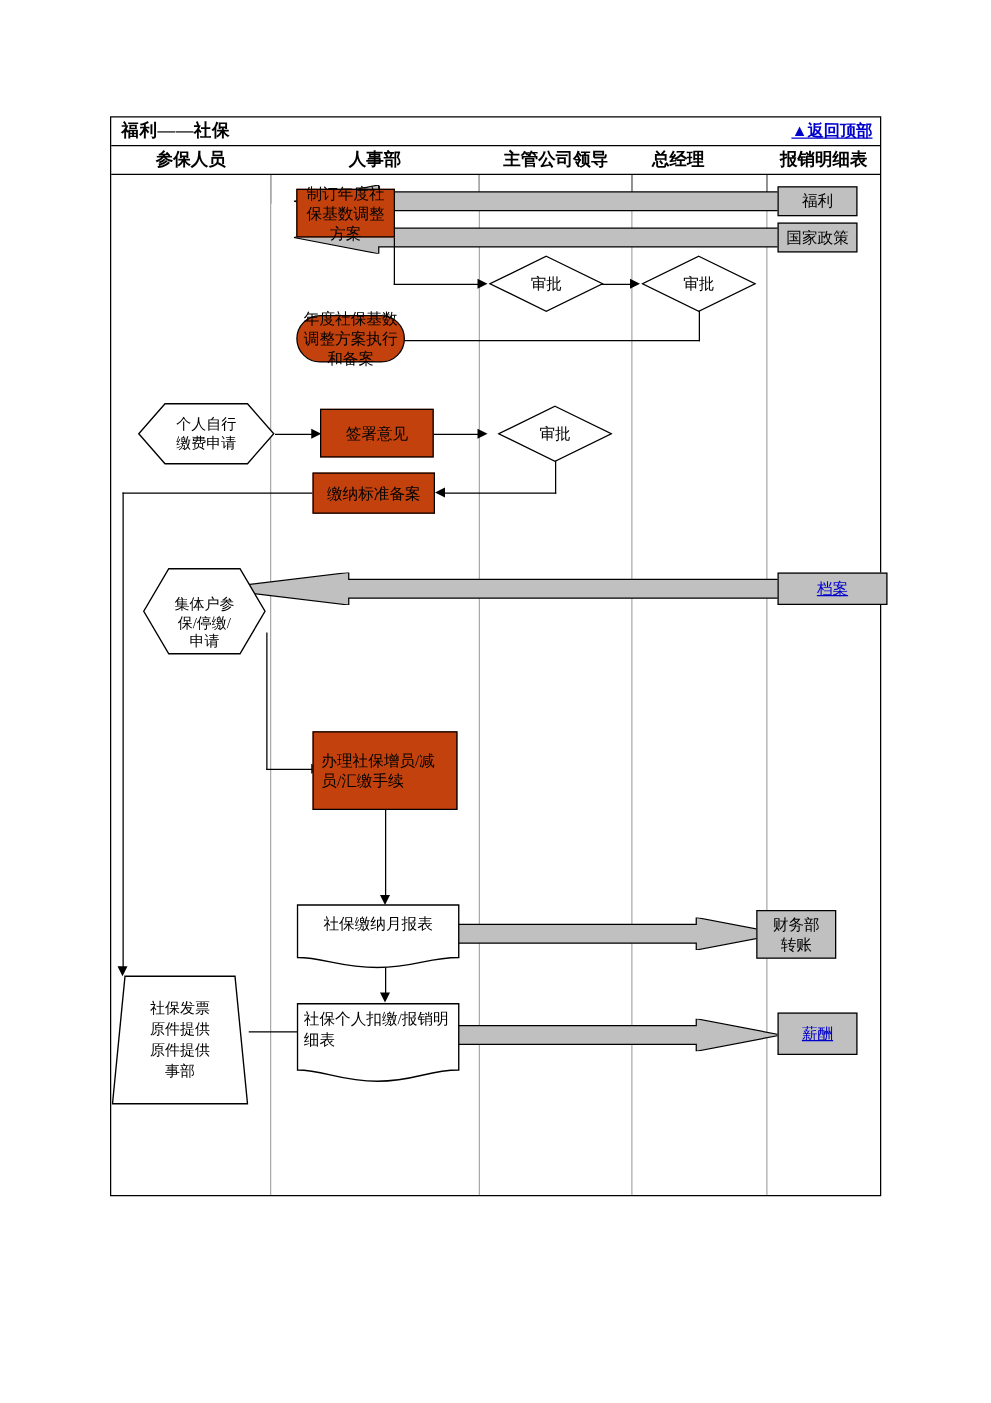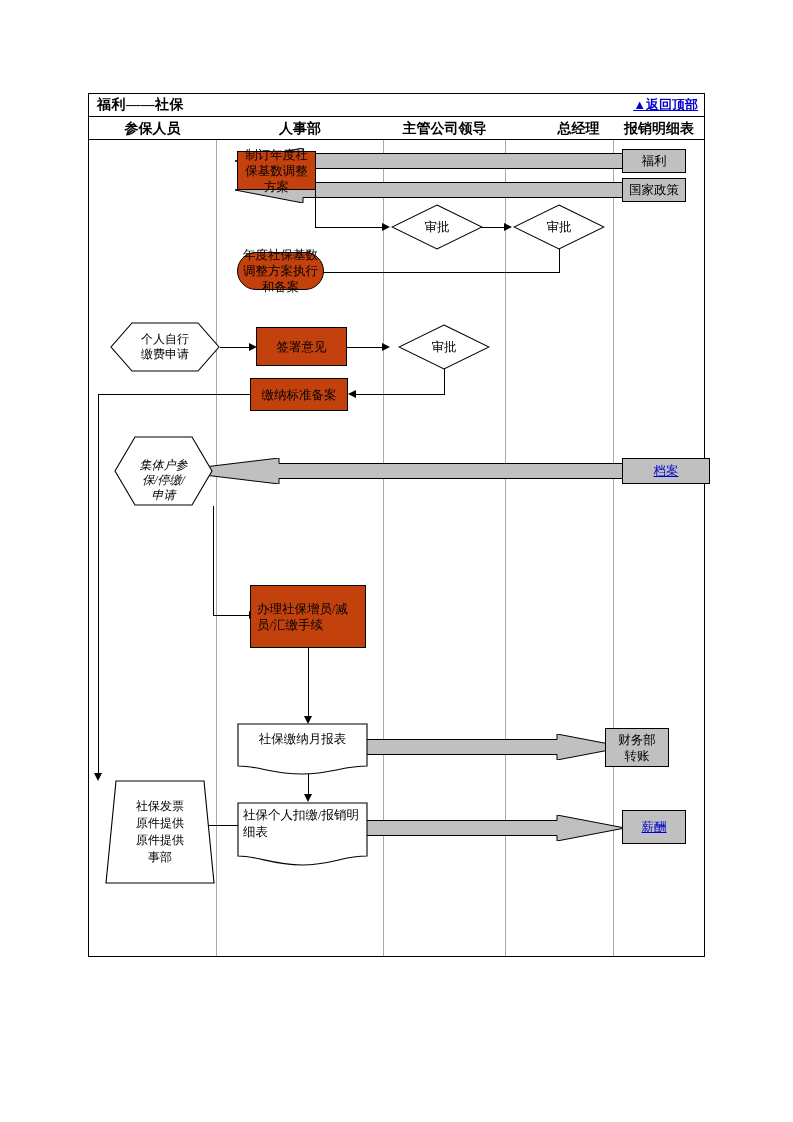--- a/index.html
+++ b/index.html
@@ -102,21 +102,21 @@
 
   <div class="title-row">
     <div class="title-text">福利——社保</div>
     <div class="back-top">▲返回顶部</div>
   </div>
 
   <div class="header-row">
     <div class="col-head" style="left:0;width:127px;">参保人员</div>
     <div class="col-head" style="left:128px;width:166px;">人事部</div>
     <div class="col-head" style="left:295px;width:121px;">主管公司领导</div>
-    <div class="col-head" style="left:436px;width:107px;">总经理</div>
+    <div class="col-head" style="left:400px;width:107px;">总经理</div>
     <div class="col-head" style="left:525px;width:90px;">报销明细表</div>
     <div class="head-sep" style="left:127px;"></div>
     <div class="head-sep" style="left:294px;"></div>
     <div class="head-sep" style="left:416px;"></div>
     <div class="head-sep" style="left:524px;"></div>
   </div>
 
   <div class="lane-sep" style="left:127px;"></div>
   <div class="lane-sep" style="left:294px;"></div>
   <div class="lane-sep" style="left:416px;"></div>
@@ -230,21 +230,21 @@
     <svg width="92" height="46" viewBox="0 0 92 46">
       <polygon points="46,1 91,23 46,45 1,23" fill="#fff" stroke="#000" stroke-width="1.1"></polygon>
     </svg>
     <div class="diamond-label">审批</div>
   </div>
 
   <div class="node rect" style="left:161px;top:284px;width:98px;height:33px;">
     <span>缴纳标准备案</span>
   </div>
 
-  <div class="hex-wrap" style="left:25px;top:342px;width:99px;height:88px;font-style:italic;">
+  <div class="hex-wrap" style="left:25px;top:360px;width:99px;height:88px;">
     <svg width="99" height="70" viewBox="0 0 99 70">
       <polygon points="21,1 78,1 98,35 78,69 21,69 1,35" fill="#fff" stroke="#000" stroke-width="1.1"></polygon>
     </svg>
     <div class="hex-label">
       <span>集体户参</span>
       <span>保/停缴/</span>
       <span>申请</span>
     </div>
   </div>
 
@@ -259,21 +259,21 @@
     <div class="doc-label" style="text-align:center;padding-top:8px;">社保缴纳月报表</div>
   </div>
 
   <div class="doc-wrap" style="left:148px;top:708px;width:131px;height:64px;">
     <svg width="131" height="64" viewBox="0 0 131 64">
       <path d="M1,1 L130,1 L130,54 C105,54 95,63 65,63 C35,63 22,54 1,54 Z" fill="#fff" stroke="#000" stroke-width="1.1"></path>
     </svg>
     <div class="doc-label">社保个人扣缴/报销明细表</div>
   </div>
 
-  <div class="trap-wrap" style="left:16px;top:686px;width:110px;height:104px;">
+  <div class="trap-wrap" style="left:0px;top:686px;width:110px;height:104px;">
     <svg width="110" height="104" viewBox="0 0 110 104">
       <polygon points="11,1 99,1 109,103 1,103" fill="#fff" stroke="#000" stroke-width="1.1"></polygon>
     </svg>
     <div class="trap-label">
       <span>社保发票</span>
       <span>原件提供</span>
       <span>原件提供</span>
       <span>事部</span>
     </div>
   </div>

